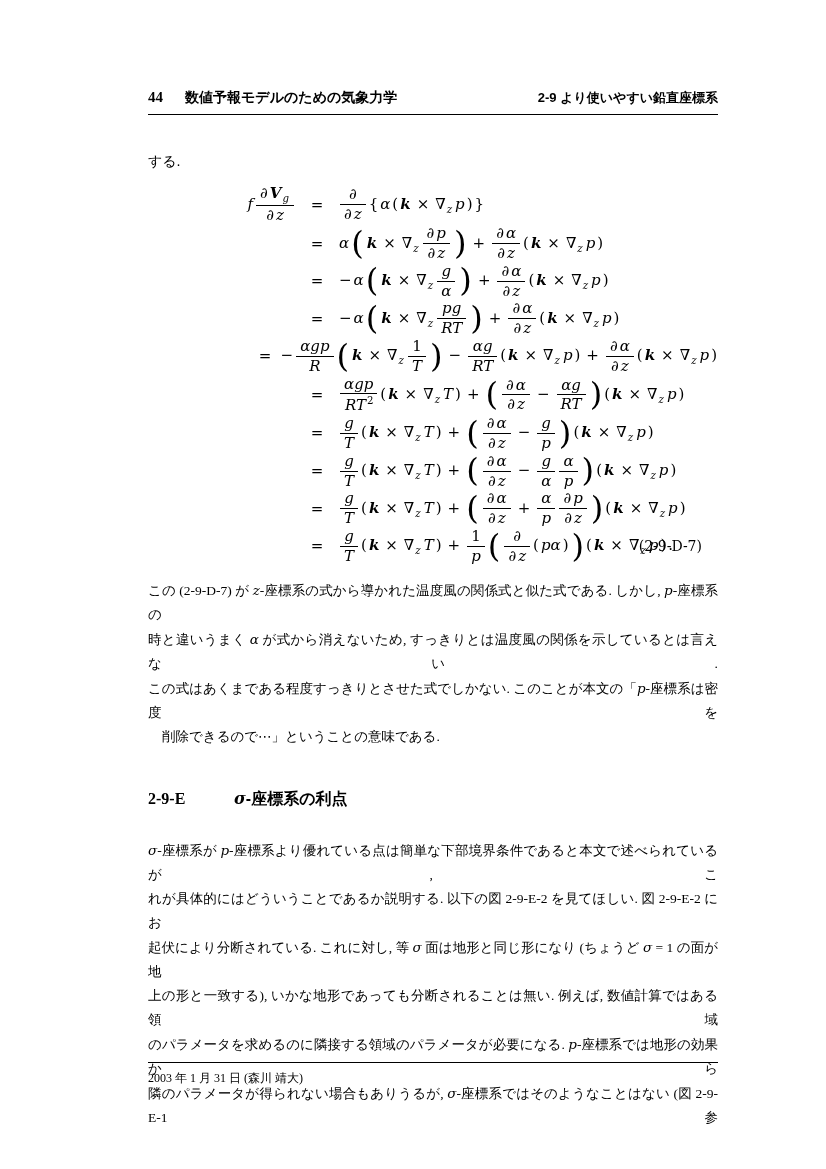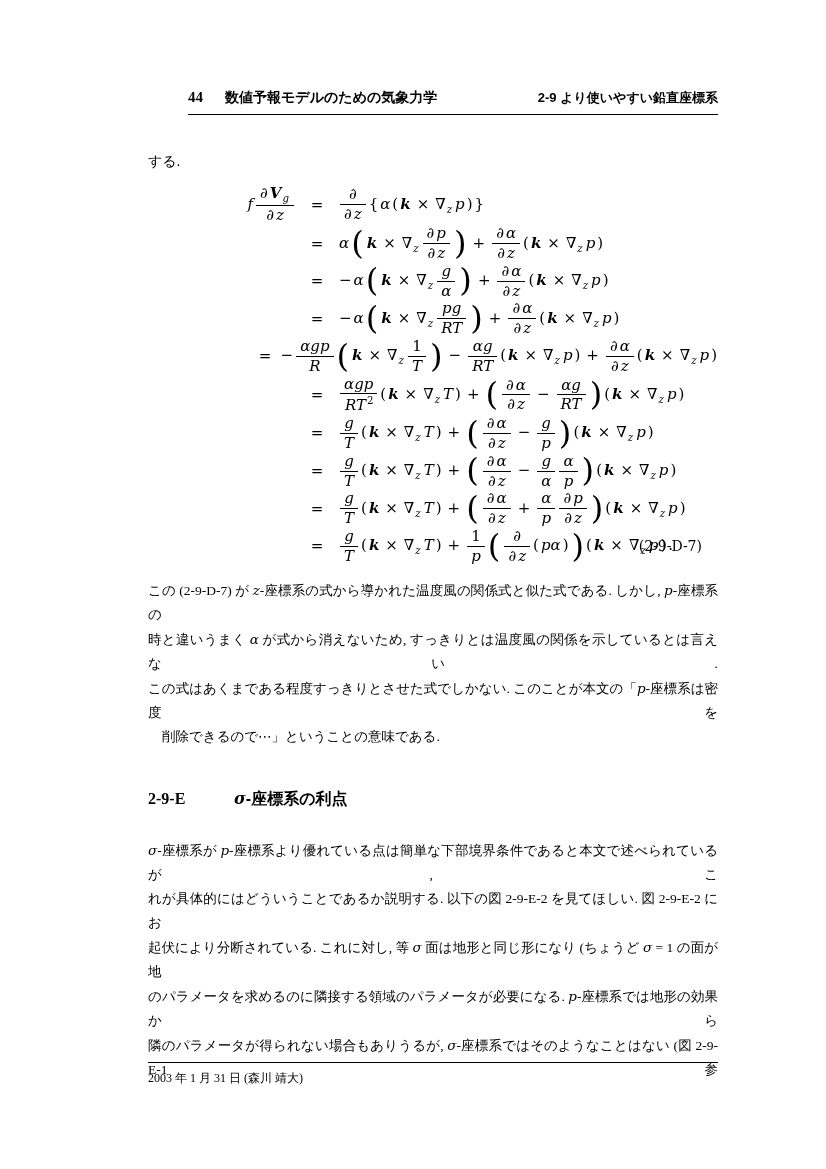--- a/index.html
+++ b/index.html
@@ -1,21 +1,21 @@
 <!DOCTYPE html>
 <html><head>
 <meta charset="utf-8">
 <style>
   html,body{margin:0;padding:0;background:#ffffff;color:#000;}
   body{width:826px;height:1169px;overflow:hidden;font-family:"Liberation Serif","DejaVu Serif",serif;}
   .page{position:relative;height:100%;padding:88px 108px 0 148px;box-sizing:border-box;}
 
   
   .hdr{display:flex;justify-content:space-between;align-items:baseline;
-       border-bottom:1px solid #000;padding-bottom:7px;margin-left:40px;}
+       border-bottom:1px solid #000;padding-bottom:7px;}
   .pgnum{font-weight:bold;font-size:15px;}
   .gothic{font-family:"Liberation Sans","DejaVu Sans",sans-serif;font-weight:bold;}
   .htitle-l{font-size:14px;margin-left:22px;}
   .htitle-r{font-size:13px;}
 
   .intro{margin-top:36px;font-size:14px;line-height:22px;}
 
   
   .eqblock{margin-top:12px;font-family:"DejaVu Serif",serif;font-size:15px;}
   .eqrow{display:flex;align-items:center;min-height:36px;margin:1px 0;position:relative;}
@@ -162,20 +162,21 @@
       <div class="pline plast">削除できるので⋯」ということの意味である.</div>
     </div>
 
   <div class="sechead">
     <span class="hnum">2-9-E</span><span class="gothic htl"><i class="mtx">σ</i>-座標系の利点</span>
   </div>
   <div class="para">
       <div class="pline"><i class="mtx">σ</i>-座標系が <i class="mtx">p</i>-座標系より優れている点は簡単な下部境界条件であると本文で述べられているが, こ</div>
       <div class="pline">れが具体的にはどういうことであるか説明する. 以下の図 2-9-E-2 を見てほしい. 図 2-9-E-2 にお</div>
       <div class="pline">起伏により分断されている. これに対し, 等 <i class="mtx">σ</i> 面は地形と同じ形になり (ちょうど <i class="mtx">σ</i> = 1 の面が地</div>
+      <div class="pline">上の形と一致する), いかな地形であっても分断されることは無い. 例えば, 数値計算ではある領域</div>
       <div class="pline">のパラメータを求めるのに隣接する領域のパラメータが必要になる. <i class="mtx">p</i>-座標系では地形の効果から</div>
       <div class="pline">隣のパラメータが得られない場合もありうるが, <i class="mtx">σ</i>-座標系ではそのようなことはない (図 2-9-E-1 参</div>
     </div>
 
   <div class="footer">
     <span>2003 年 1 月 31 日 (森川 靖大)</span>
   </div>
 
 </div>
 

